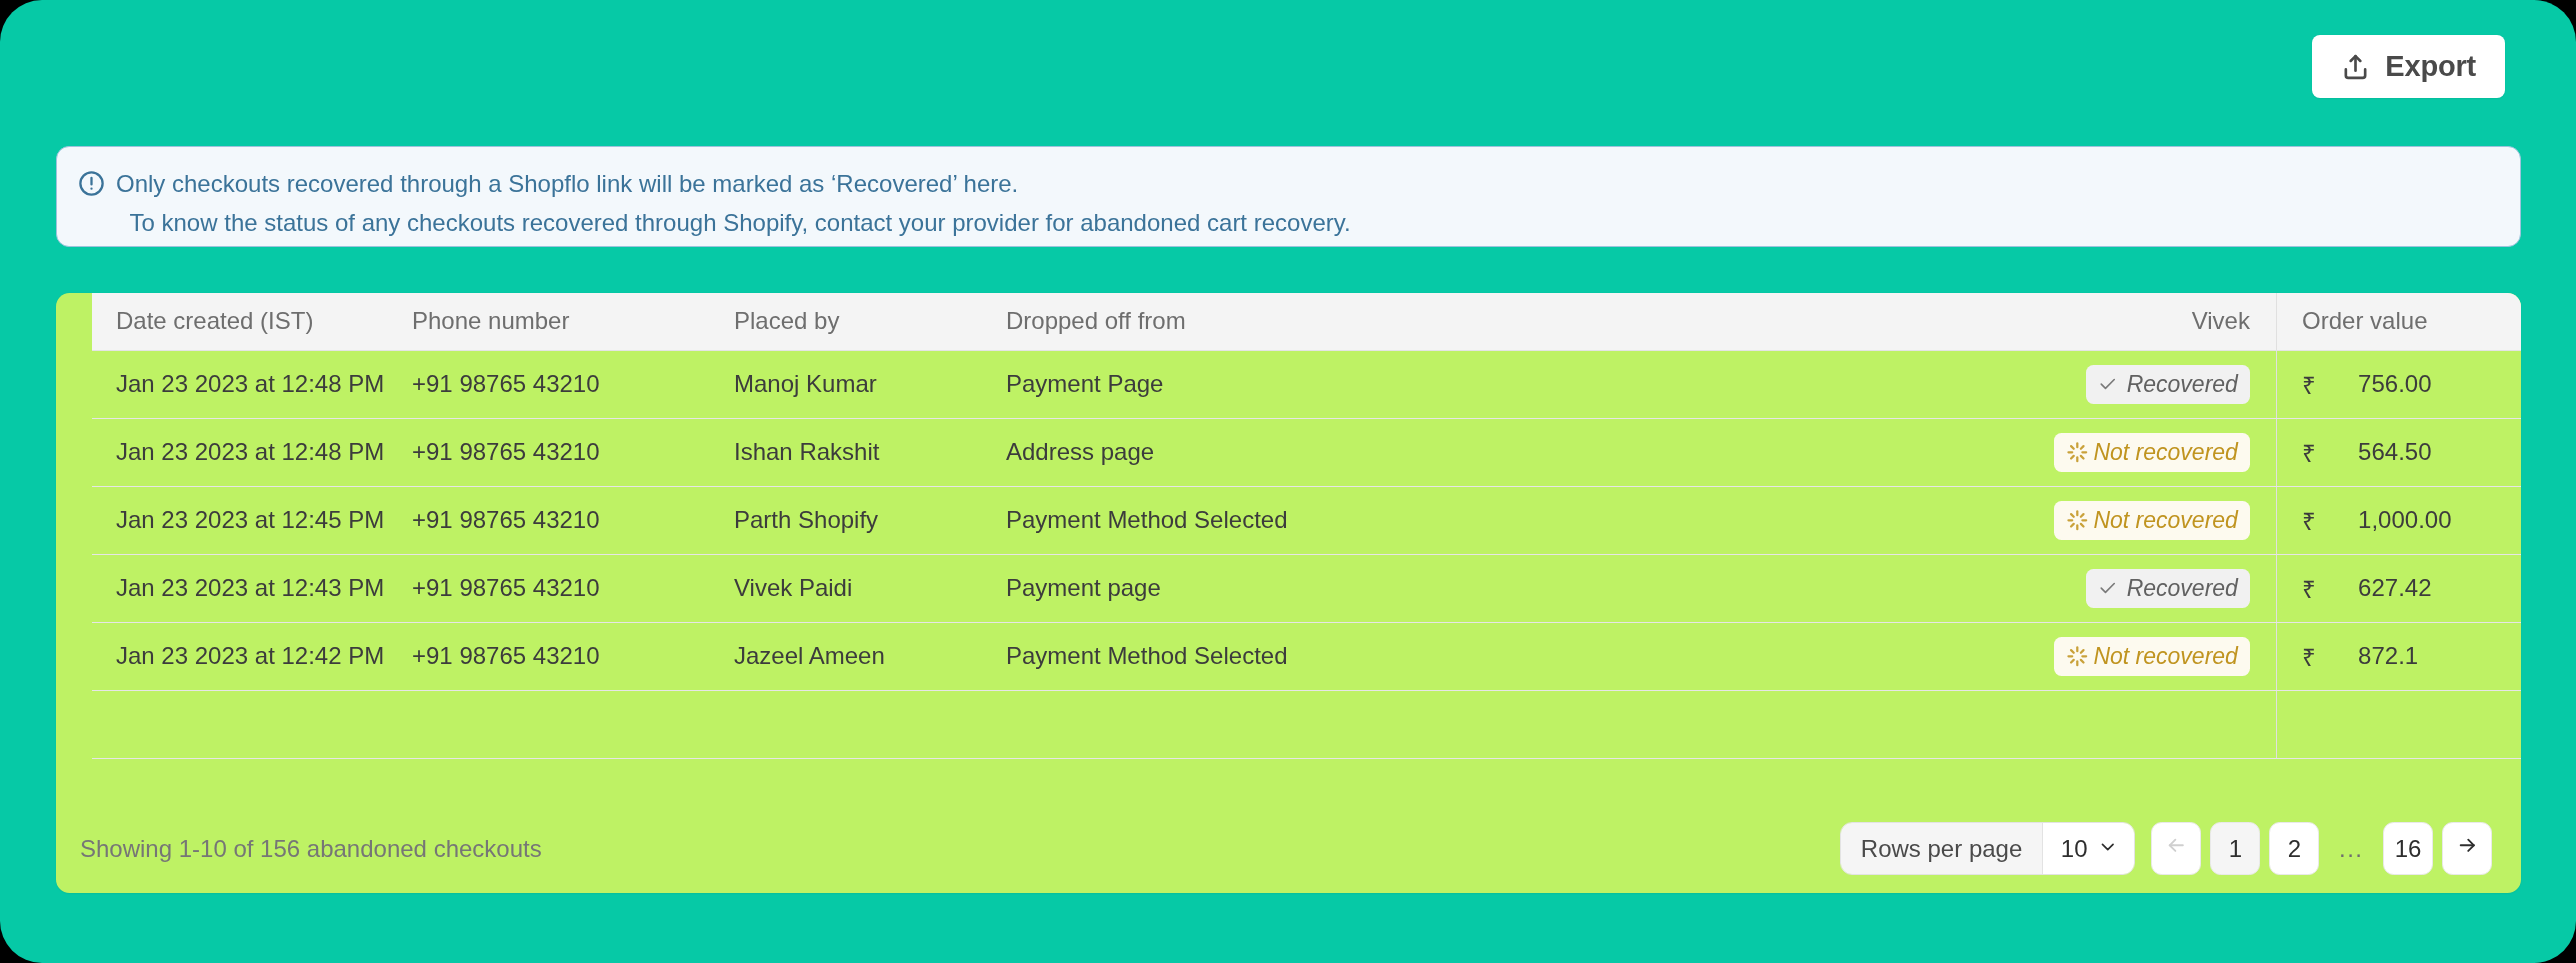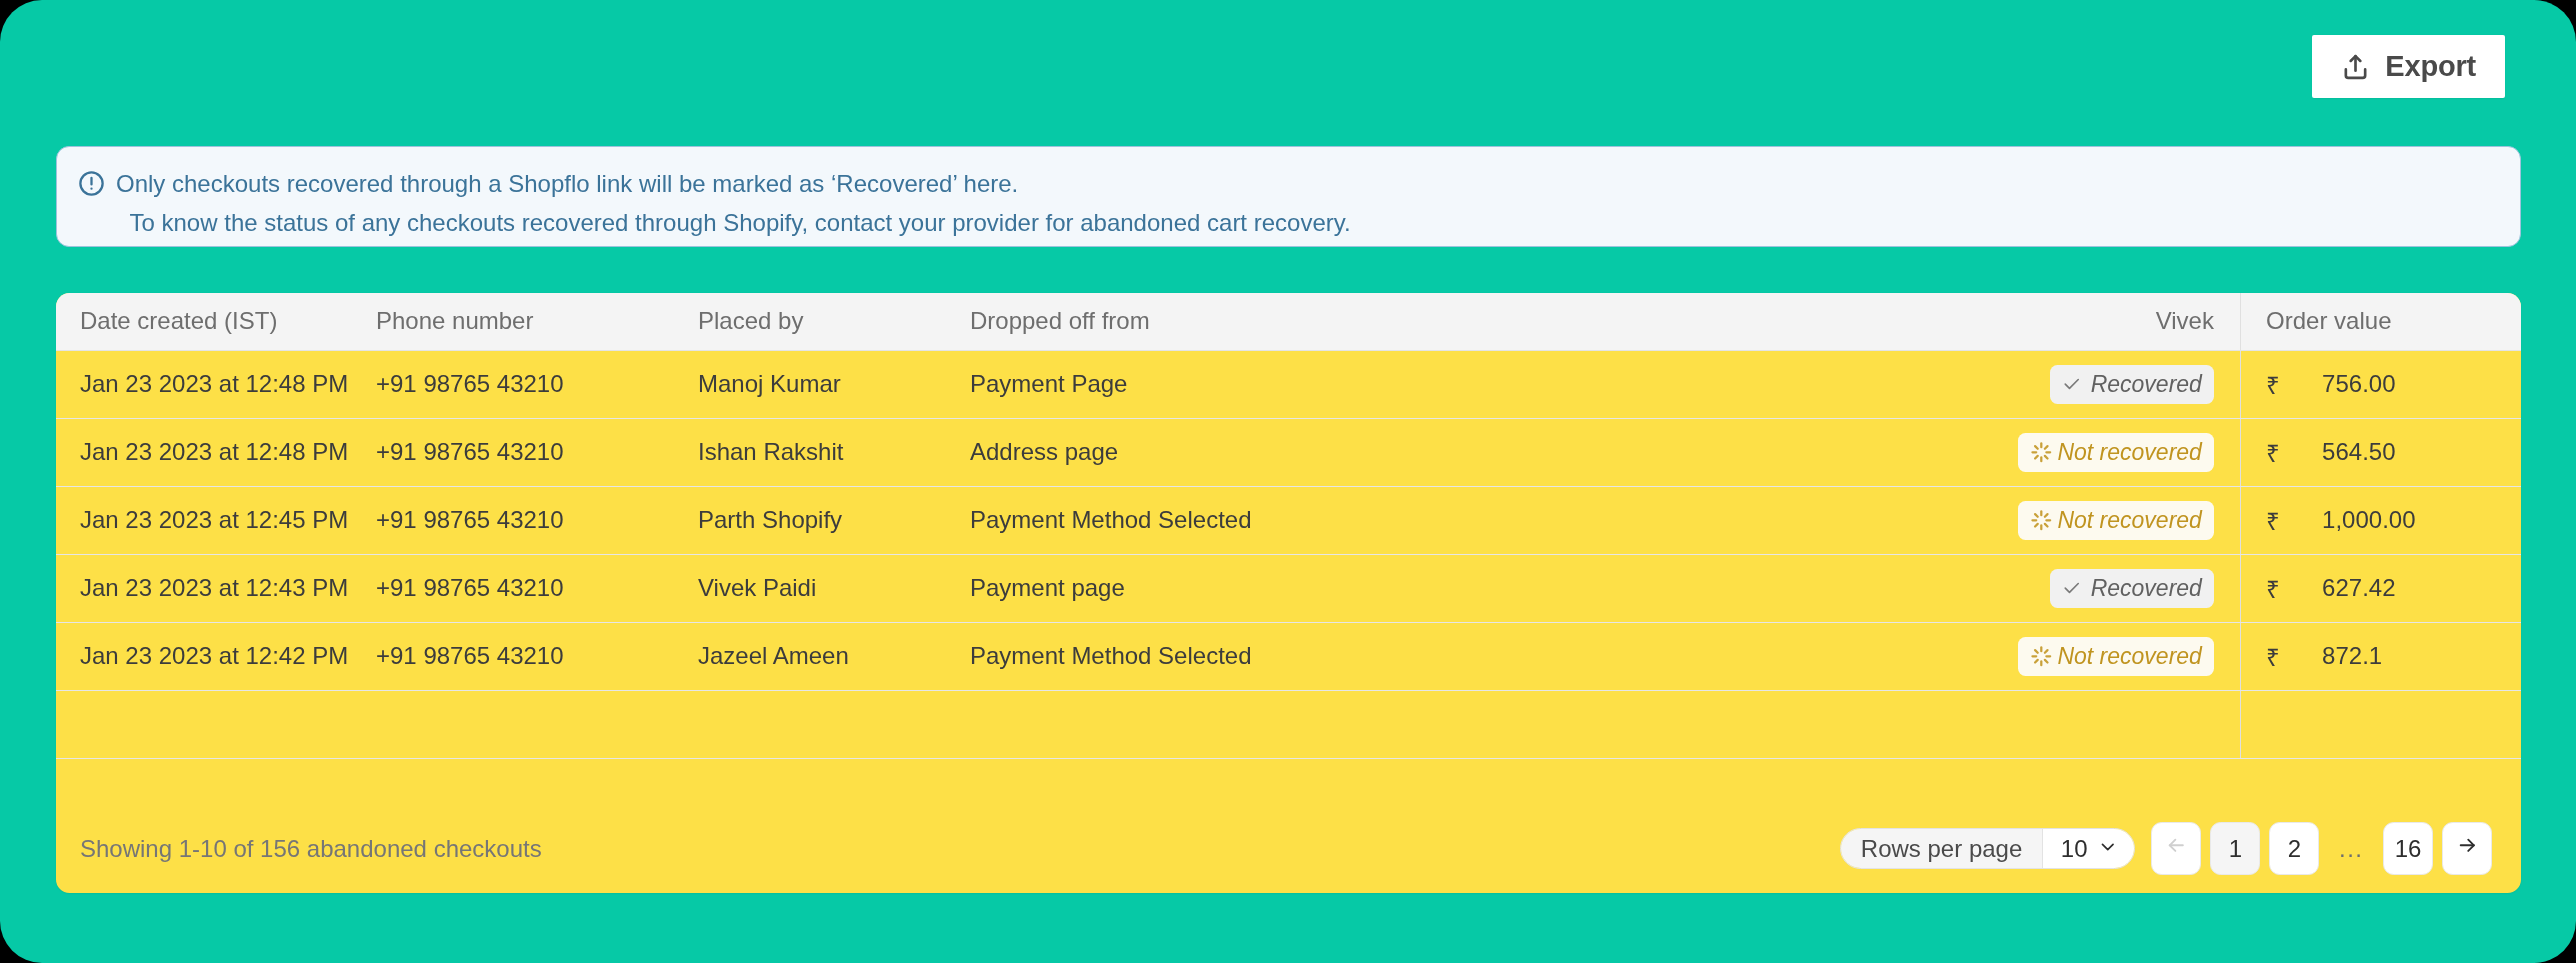--- a/index.html
+++ b/index.html
@@ -35,21 +35,21 @@
   .export-btn {
     position: absolute;
     right: 71px;
     top: 35px;
     height: 63px;
     display: flex;
     align-items: center;
     gap: 15px;
     padding: 0 29px;
     background: #FFFFFF;
-    border-radius: 2px;
+    border-radius: 8px;
     box-sizing: border-box;
     cursor: pointer;
     box-shadow: 0 0.8px 1.5px rgba(0,0,0,0.06);
   }
   .export-btn .label {
     font-size: 29px;
     font-weight: bold;
     color: #4A4A4A;
     letter-spacing: -0.2px;
     line-height: 1;
@@ -80,25 +80,26 @@
   }
   .alert-line2 { padding-left: 13.5px; }
 
   
   .card {
     position: absolute;
     left: 56px;
     top: 293px;
     width: 2465px;
     height: 600px;
-    background: #fde047;
+    background: #bef264;
     border-radius: 13.5px;
     box-sizing: border-box;
     overflow: hidden;
     box-shadow: 0 0.8px 1.5px rgba(0,0,0,0.05);
+    padding-left: 36px;
   }
 
   table.data {
     width: 100%;
     border-collapse: collapse;
     table-layout: fixed;
   }
   table.data th {
     background: #F4F4F4;
     text-align: left;
@@ -186,23 +187,23 @@
   }
   .pager {
     margin-left: auto;
     display: flex;
     align-items: center;
     gap: 16.5px;
   }
   .rows-per-page {
     display: flex;
     align-items: center;
-    height: 41px;
+    height: 53px;
     border: 1.5px solid #E3E3E3;
-    border-radius: 21px;
+    border-radius: 12px;
     overflow: hidden;
     box-sizing: border-box;
   }
   .rpp-label {
     background: #F5F5F5;
     height: 100%;
     display: flex;
     align-items: center;
     padding: 0 19.5px;
     font-size: 24px;

